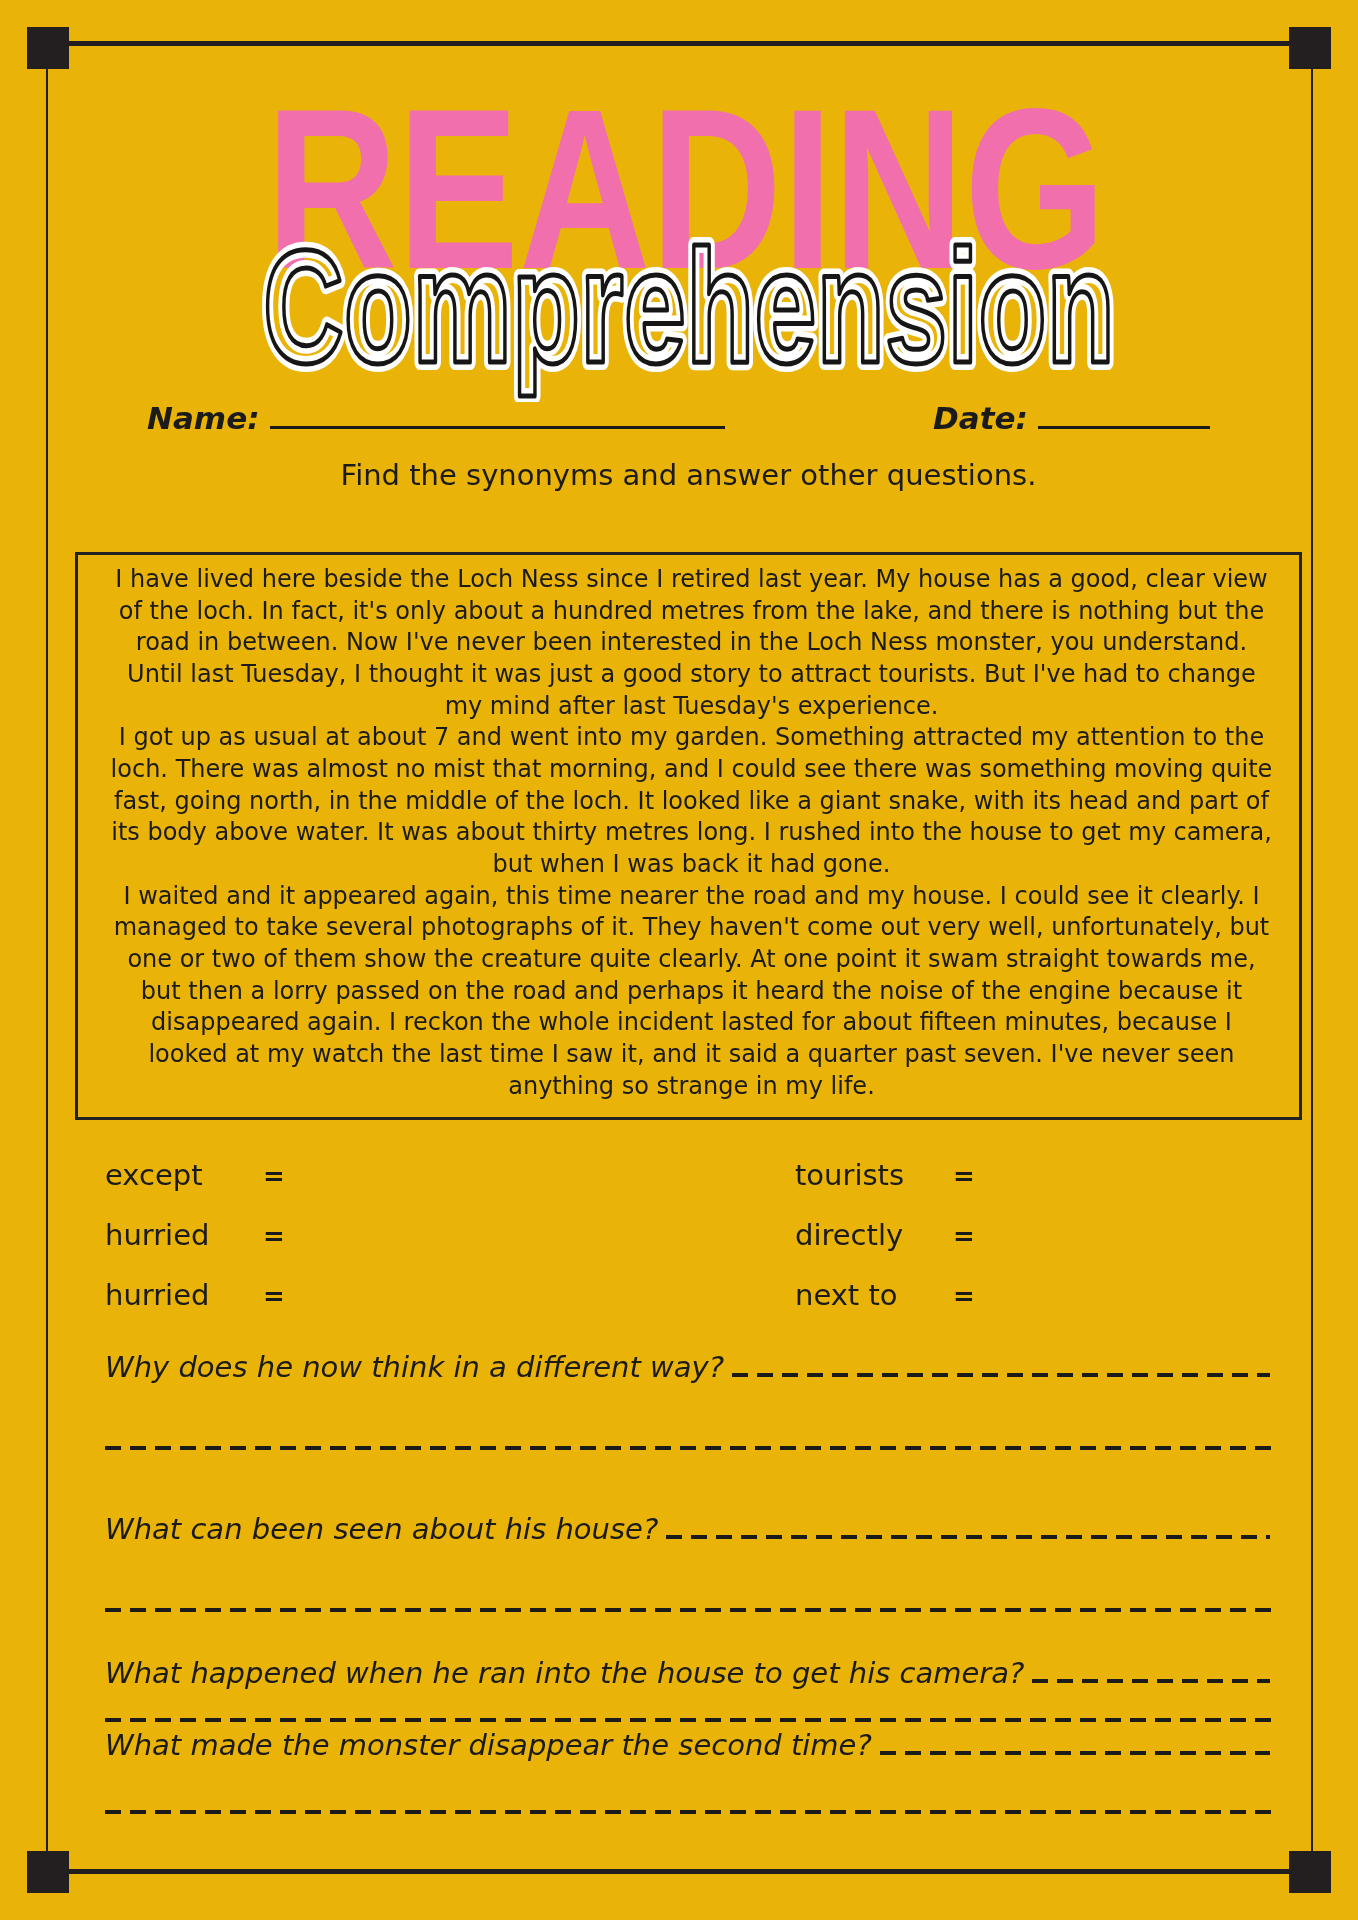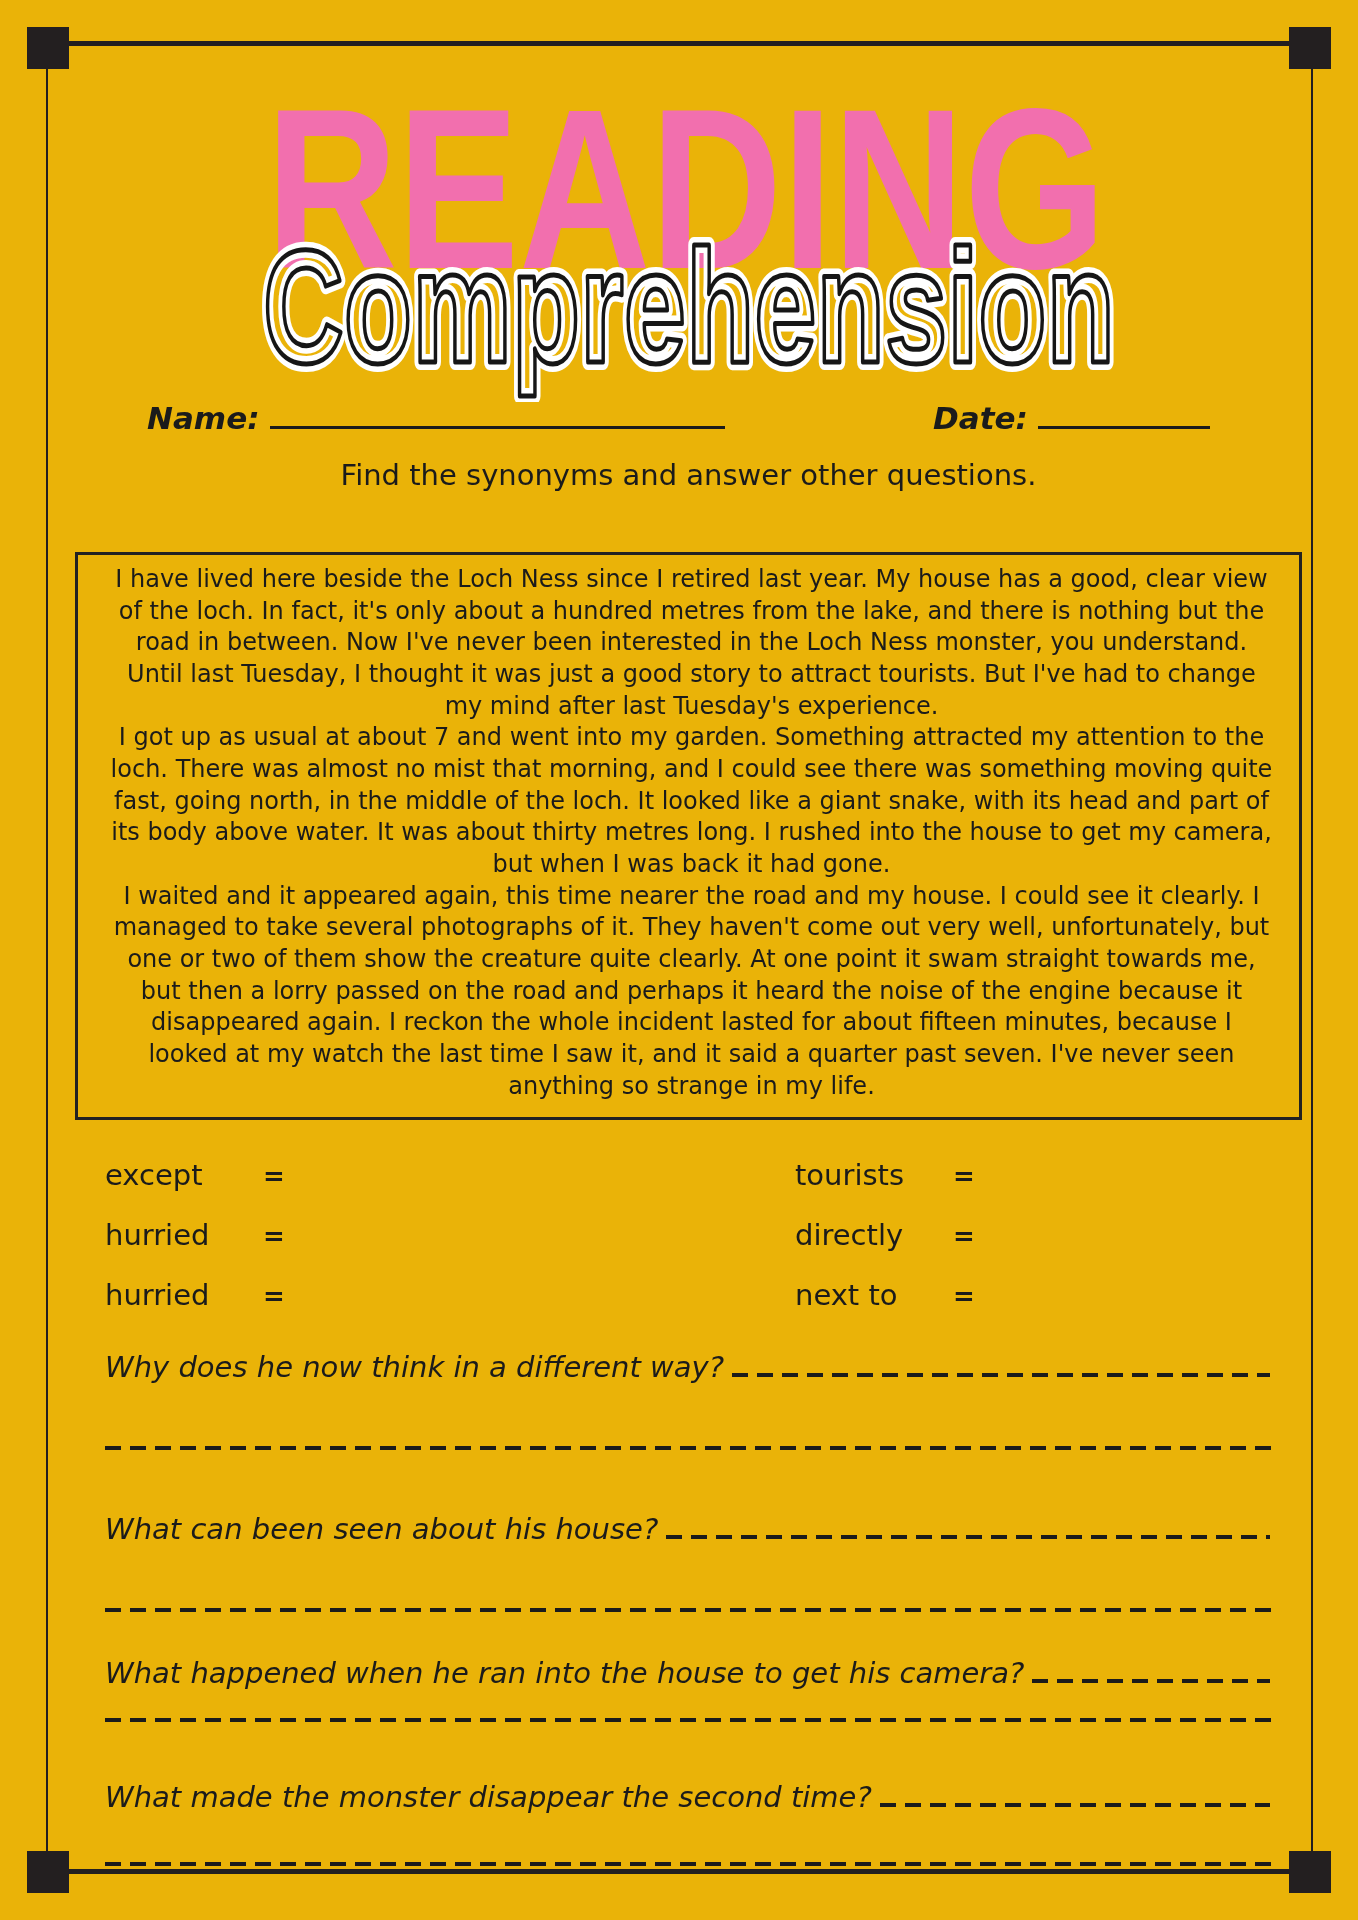--- a/index.html
+++ b/index.html
@@ -55,21 +55,21 @@
     height:4px;
   }
   .dash-fill{flex:1;margin:0 2px 7px 8px;}
   .dash-full{margin-top:60px;}
   .q1{margin-top:26px;}
   .df1{margin-top:62px;}
   .q2{margin-top:56px;}
   .df2{margin-top:62px;}
   .q3{margin-top:38px;}
   .df3{margin-top:28px;}
-  .q4{margin-top:52px;}
+  .q4{}
   .df4{margin-top:48px;}
 </style>
 </head>
 <body>
 
 <div class="sheet">
 
   <div class="corner c-tl"></div>
   <div class="corner c-tr"></div>
   <div class="corner c-bl"></div>

